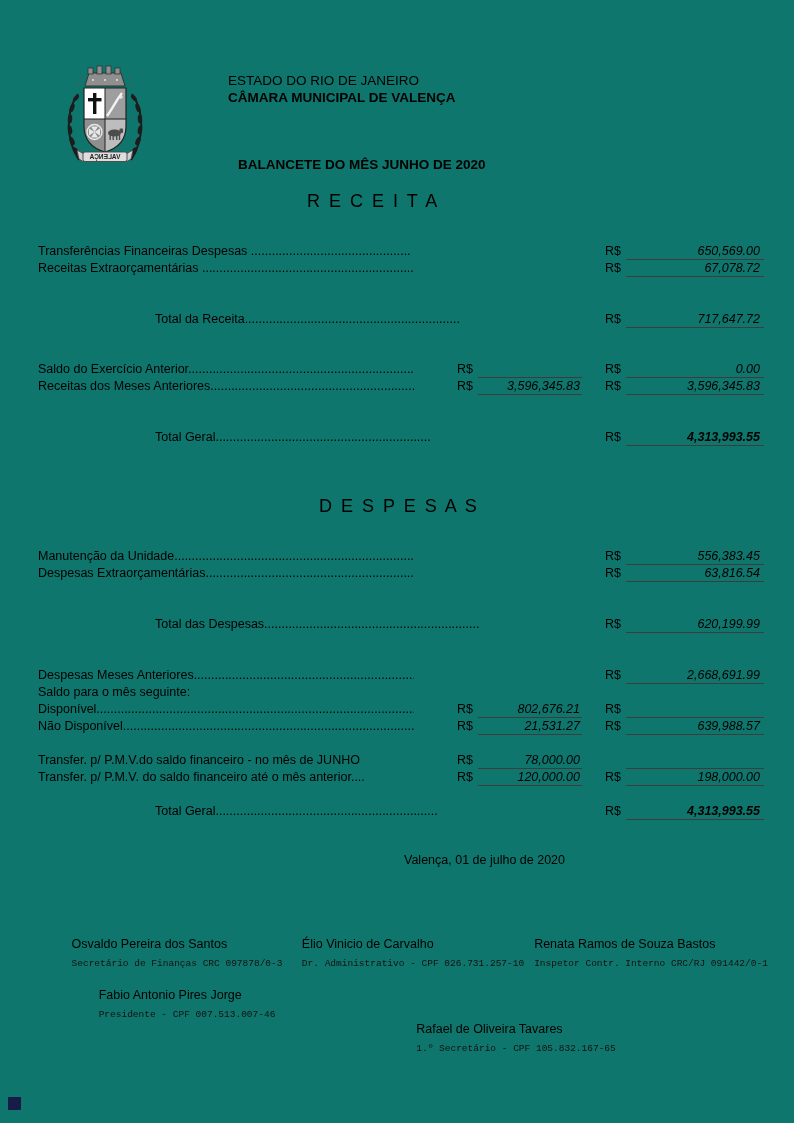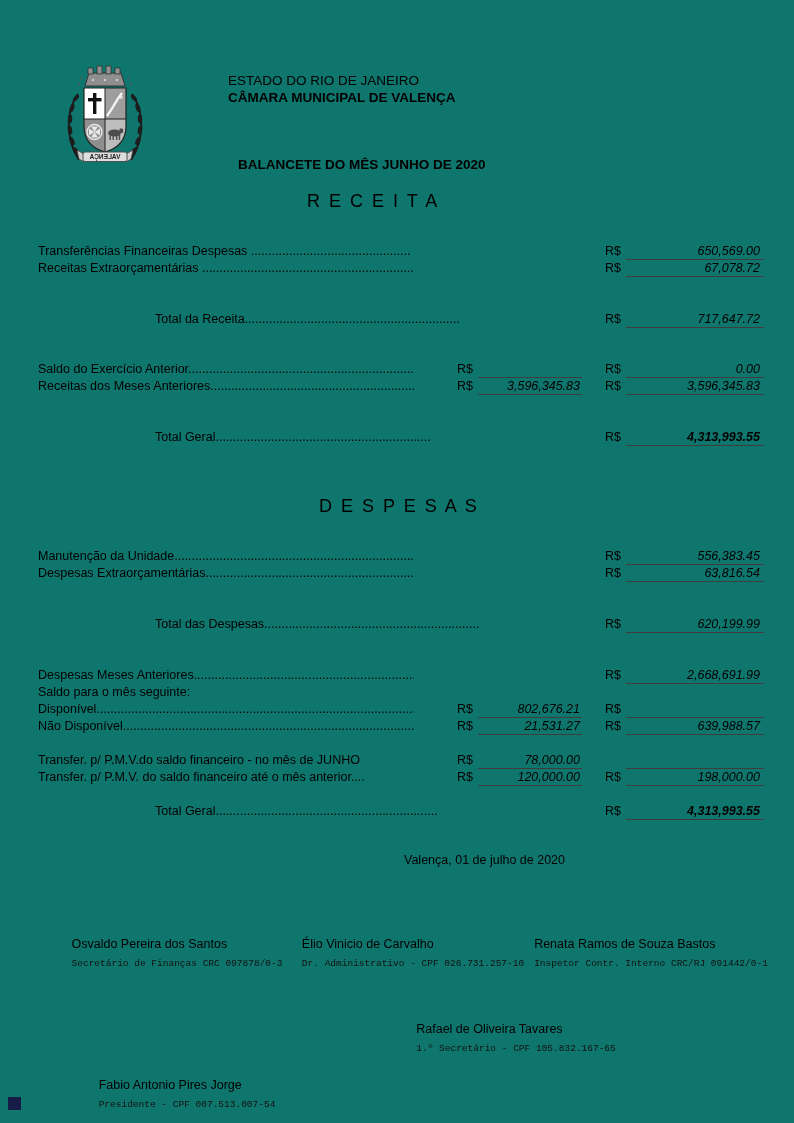--- a/index.html
+++ b/index.html
@@ -226,23 +226,23 @@
   </div>
   <div class="sig" style="left:413px;top:937px">
     <div class="sig-name">Élio Vinicio de Carvalho</div>
     <div class="sig-title">Dr. Administrativo - CPF 026.731.257-10</div>
   </div>
   <div class="sig" style="left:651px;top:937px">
     <div class="sig-name">Renata Ramos de Souza Bastos</div>
     <div class="sig-title">Inspetor Contr. Interno CRC/RJ 091442/0-1</div>
   </div>
 
-  <div class="sig" style="left:187px;top:1078px">
+  <div class="sig" style="left:187px;top:988px">
     <div class="sig-name">Fabio Antonio Pires Jorge</div>
-    <div class="sig-title">Presidente - CPF 007.513.007-54</div>
+    <div class="sig-title">Presidente - CPF 007.513.007-46</div>
   </div>
   <div class="sig" style="left:516px;top:1022px">
     <div class="sig-name">Rafael de Oliveira Tavares</div>
     <div class="sig-title">1.º Secretário - CPF 105.832.167-65</div>
   </div>
 
   <div class="abs corner-mark"></div>
 
 </div>
 

